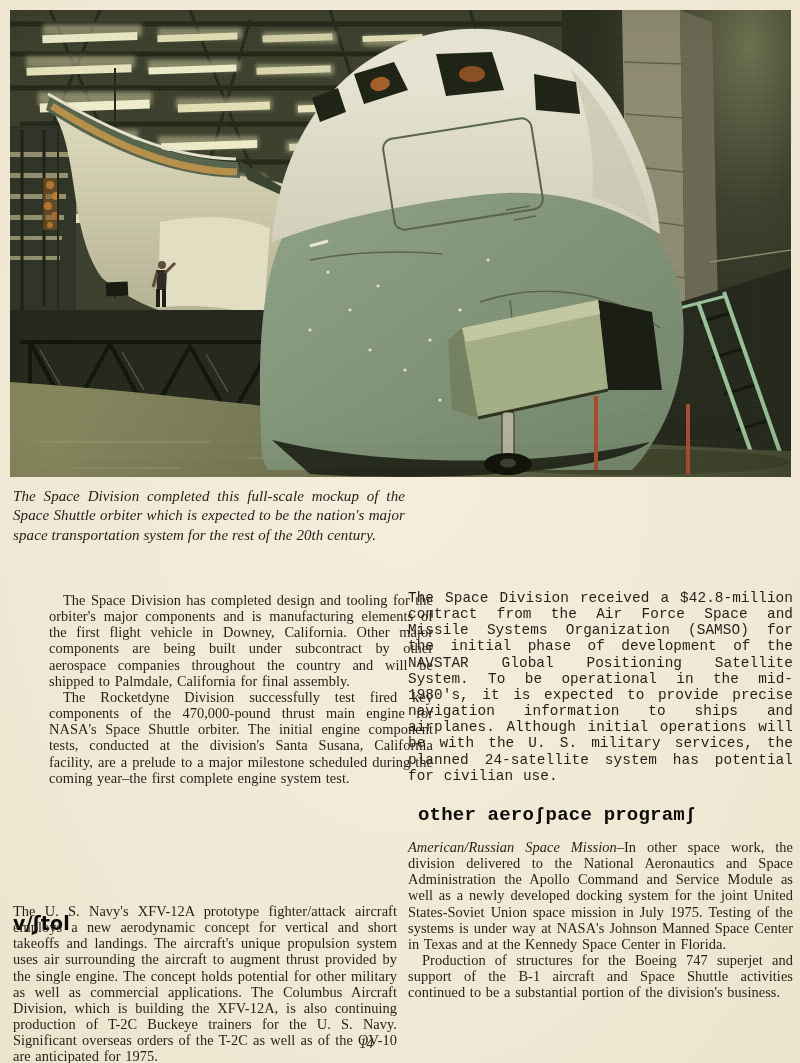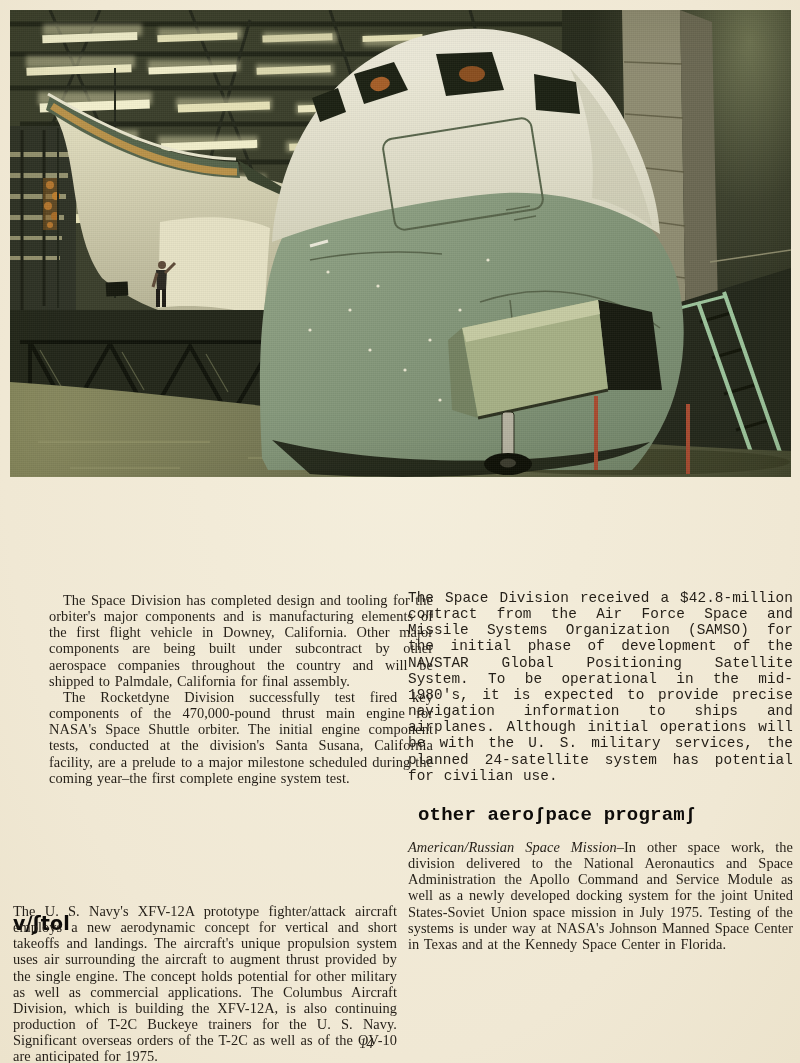--- a/index.html
+++ b/index.html
@@ -258,30 +258,32 @@
         <circle cx="152" cy="255" r="4" fill="#5d4a38"></circle>
         <path d="M146,260 h11 l-1,20 h-9 Z" fill="#2a2822"></path>
         <path d="M155,263 L165,253 M147,263 L143,277" stroke="#5d4a38" stroke-width="3" fill="none"></path>
         <rect x="146" y="279" width="4" height="18" fill="#1d1b16"></rect>
         <rect x="152" y="279" width="4" height="18" fill="#1d1b16"></rect>
       </g>
     </svg>
     <div class="grain"></div>
   </div>
 
+  <div class="caption">The Space Division completed this full-scale mockup of the Space Shuttle orbiter which is expected to be the nation's major space transportation system for the rest of the 20th century.</div>
 
   <div class="blk" id="left-paras">
     <p class="body indent">The Space Division has completed design and tooling for the orbiter's major components and is manufacturing elements of the first flight vehicle in Downey, California. Other major components are being built under subcontract by other aerospace companies throughout the country and will be shipped to Palmdale, California for final assembly.</p>
     <p class="body indent">The Rocketdyne Division successfully test fired key components of the 470,000-pound thrust main engine for NASA's Space Shuttle orbiter. The initial engine component tests, conducted at the division's Santa Susana, California facility, are a prelude to a major milestone scheduled during the coming year–the first complete engine system test.</p>
   </div>
 
   <h2 class="h70 blk" id="vstol-h">v/ʃtol</h2>
   <p class="body blk" id="vstol-b">The U. S. Navy's XFV-12A prototype fighter/attack aircraft employs a new aerodynamic concept for vertical and short takeoffs and landings. The aircraft's unique propulsion system uses air surrounding the aircraft to augment thrust provided by the single engine. The concept holds potential for other military as well as commercial applications. The Columbus Aircraft Division, which is building the XFV-12A, is also continuing production of T-2C Buckeye trainers for the U. S. Navy. Significant overseas orders of the T-2C as well as of the OV-10 are anticipated for 1975.</p>
 
   <p class="body blk" id="gps-b">The Space Division received a $42.8-million contract from the Air Force Space and Missile Systems Organization (SAMSO) for the initial phase of development of the NAVSTAR Global Positioning Satellite System. To be operational in the mid-1980's, it is expected to provide precise navigation information to ships and airplanes. Although initial operations will be with the U. S. military services, the planned 24-satellite system has potential for civilian use.</p>
 
   <h2 class="h70 blk" id="oap-h">other aeroʃpace programʃ</h2>
   <div class="blk" id="oap-b">
     <p class="body"><i>American/Russian Space Mission</i><span>–In other space work, the division delivered to the National Aeronautics and Space Administration the Apollo Command and Service Module as well as a newly developed docking system for the joint United States-Soviet Union space mission in July 1975. Testing of the systems is under way at NASA's Johnson Manned Space Center in Texas and at the Kennedy Space Center in Florida.</span></p>
+    <p class="body indent">Production of structures for the Boeing 747 superjet and support of the B-1 aircraft and Space Shuttle activities continued to be a substantial portion of the division's business.</p>
   </div>
 
   <div class="pageno">14</div>
 </div>
 
 </body></html>

